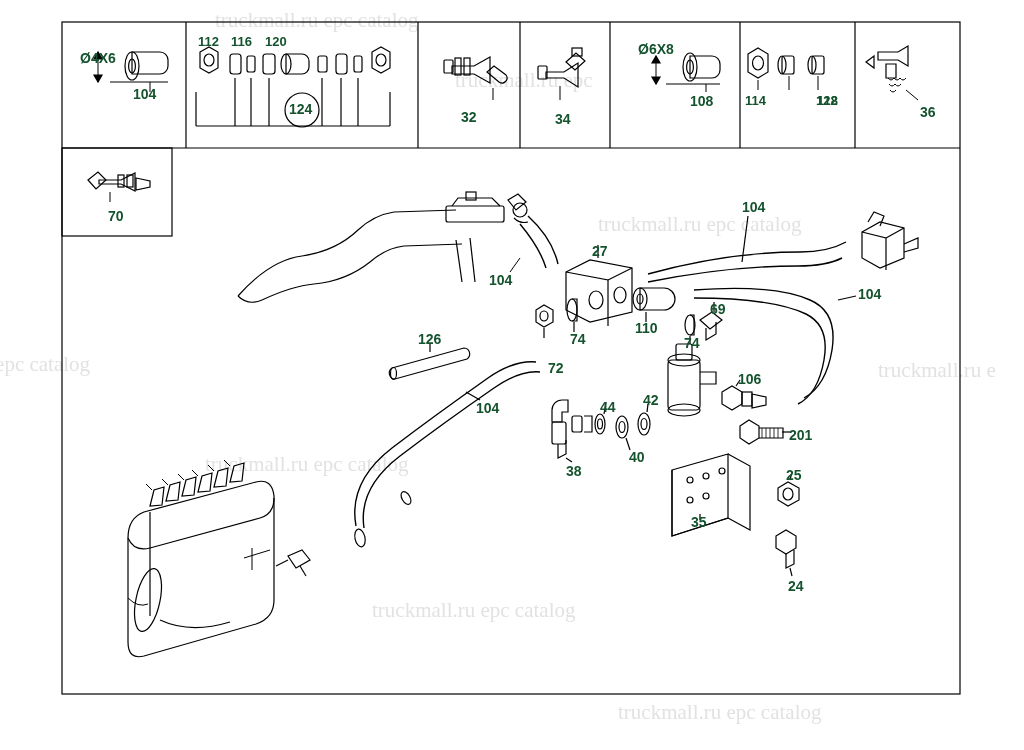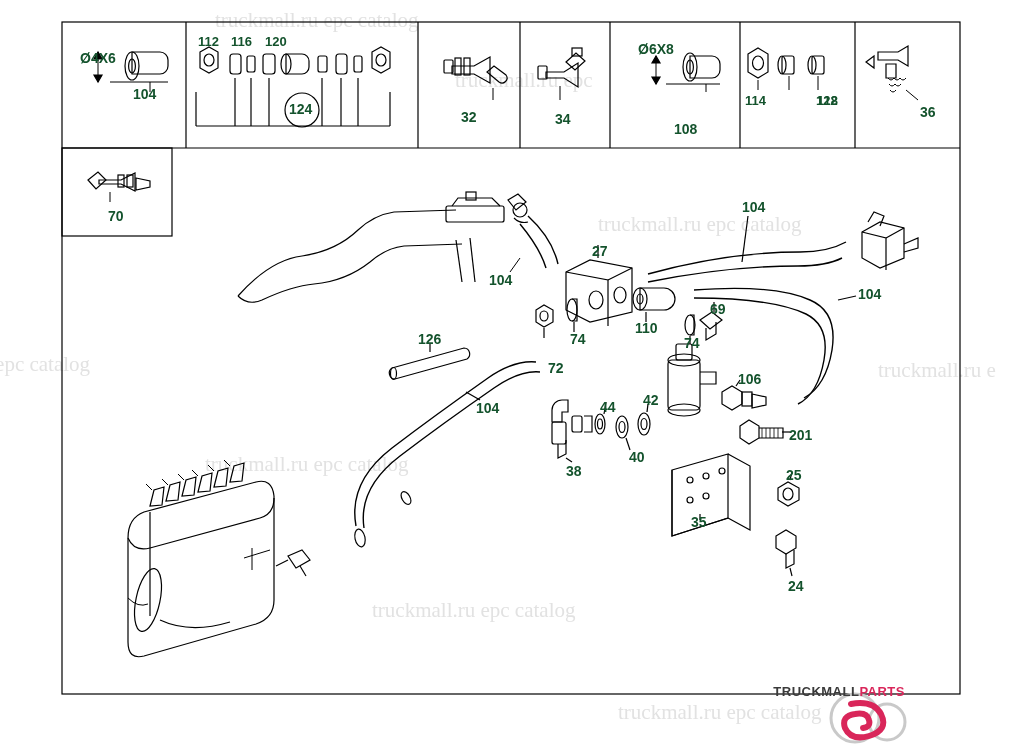--- a/index.html
+++ b/index.html
@@ -1,18 +1,18 @@
 <!DOCTYPE html>
 <html><head>
 <meta charset="utf-8">
 <style>
   html,body{margin:0;padding:0;background:#ffffff;}
   body{width:1024px;height:750px;position:relative;overflow:hidden;
        font-family:"Liberation Sans", sans-serif;color:#000;}
-  .sheet{position:absolute;left:0;top:0;width:902px;height:750px;padding-left:13px;}
+  .sheet{position:absolute;left:0;top:0;width:902px;height:750px;}
   svg.diagram{position:absolute;left:0;top:0;width:1024px;height:750px;}
   .wm{position:absolute;color:#e2e2e2;font-family:"Liberation Serif", serif;
       font-size:21px;white-space:nowrap;user-select:none;}
   .lbl{position:absolute;font-family:"Liberation Sans", sans-serif;
        font-size:14px;font-weight:bold;color:#14532d;white-space:nowrap;}
   .lbl.sm{font-size:13px;}
   .brand{position:absolute;right:8px;bottom:6px;width:160px;height:62px;}
   .brand .bt{position:absolute;right:2px;top:2px;font-size:13px;
              font-weight:bold;letter-spacing:.5px;color:#3a3a3a;}
   .brand .bp{color:#d9265a;}
@@ -325,21 +325,21 @@
   <div>
     <div class="lbl" style="left:80px;top:50px;">Ø4X6</div>
     <div class="lbl" style="left:133px;top:86px;">104</div>
     <div class="lbl sm" style="left:198px;top:34px;">112</div>
     <div class="lbl sm" style="left:231px;top:34px;">116</div>
     <div class="lbl sm" style="left:265px;top:34px;">120</div>
     <div class="lbl" style="left:289px;top:101px;">124</div>
     <div class="lbl" style="left:461px;top:109px;">32</div>
     <div class="lbl" style="left:555px;top:111px;">34</div>
     <div class="lbl" style="left:638px;top:41px;">Ø6X8</div>
-    <div class="lbl" style="left:674px;top:93px;margin-top:28px;">108</div>
+    <div class="lbl" style="left:690px;top:93px;">108</div>
     <div class="lbl sm" style="left:745px;top:93px;">114</div>
     <div class="lbl sm" style="left:817px;top:93px;text-align:center;">118</div>
     <div class="lbl sm" style="left:816px;top:93px;">122</div>
     <div class="lbl" style="left:920px;top:104px;">36</div>
     <div class="lbl" style="left:108px;top:208px;">70</div>
     <div class="lbl" style="left:489px;top:272px;">104</div>
     <div class="lbl" style="left:592px;top:243px;">27</div>
     <div class="lbl" style="left:742px;top:199px;">104</div>
     <div class="lbl" style="left:858px;top:286px;">104</div>
     <div class="lbl" style="left:548px;top:338px;margin-top:22px;">72</div>
@@ -353,24 +353,14 @@
     <div class="lbl" style="left:476px;top:400px;">104</div>
     <div class="lbl" style="left:600px;top:399px;">44</div>
     <div class="lbl" style="left:643px;top:392px;">42</div>
     <div class="lbl" style="left:629px;top:449px;">40</div>
     <div class="lbl" style="left:566px;top:463px;">38</div>
     <div class="lbl" style="left:691px;top:514px;">35</div>
     <div class="lbl" style="left:786px;top:467px;">25</div>
     <div class="lbl" style="left:788px;top:578px;">24</div>
   </div>
 
-  <div class="brand">
-    <svg viewBox="0 0 160 62" width="160" height="62">
-      <g>
-        <circle cx="108" cy="36" r="24" fill="none" stroke="#c9c9c9" stroke-width="3"></circle>
-        <circle cx="140" cy="40" r="18" fill="none" stroke="#c9c9c9" stroke-width="3"></circle>
-        <path d="M104 22 q22 -4 30 10 q8 16 -12 22 q-18 5 -24 -8 q-4 -12 10 -14 q12 -2 14 6 q2 7 -6 8" fill="none" stroke="#d9265a" stroke-width="6" stroke-linecap="round"></path>
-      </g>
-    </svg>
-    <div class="bt"><span>TRUCKMALL</span><span class="bp">PARTS</span></div>
-  </div>
 
 </div>
 
 </body></html>

